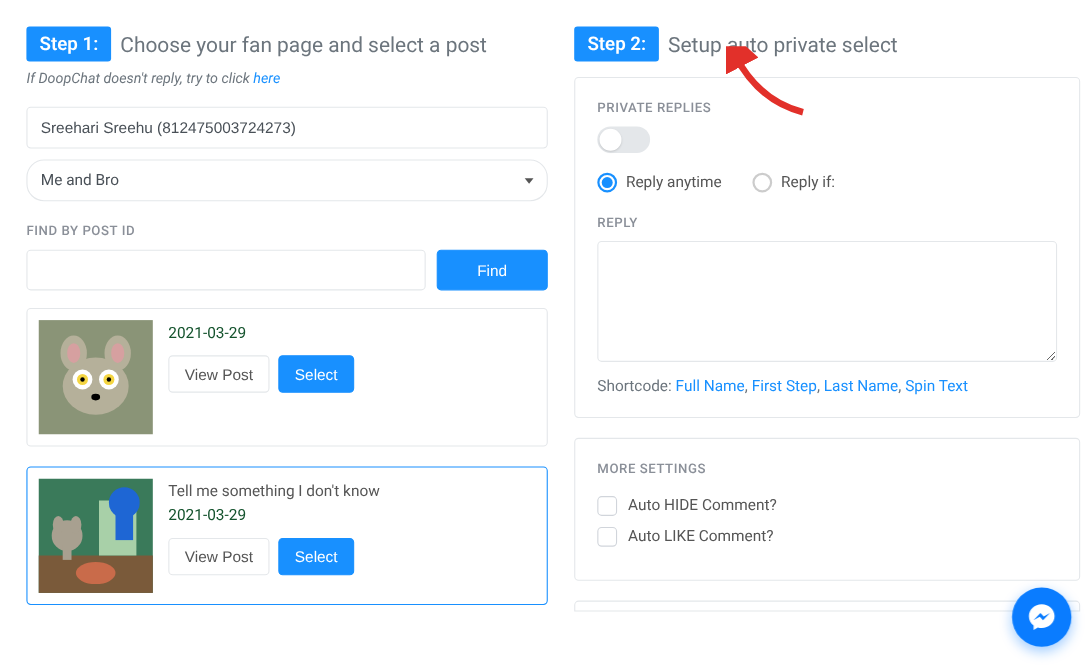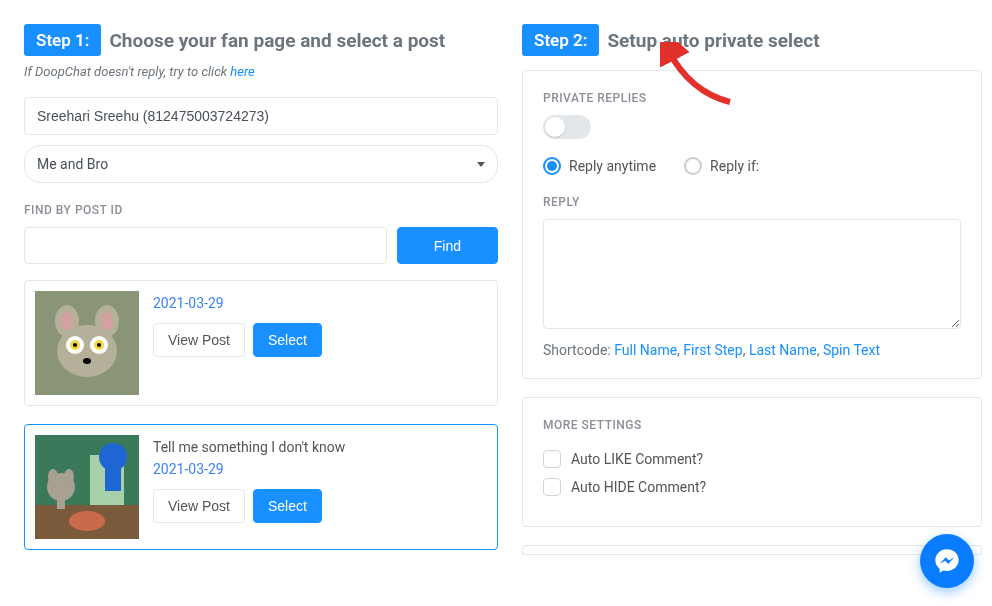--- a/index.html
+++ b/index.html
@@ -28,21 +28,21 @@
     background: #1890ff;
     color: #fff;
     font-weight: 600;
     font-size: 17px;
     padding: 6px 12px;
     border-radius: 3px;
   }
   .step-title {
     color: #6c757d;
     font-size: 19px;
-    font-weight: 700;
+    font-weight: 400;
   }
   .help-text {
     font-style: italic;
     color: #6c757d;
     font-size: 13px;
     margin-bottom: 18px;
   }
   .help-text a {
     color: #1890ff;
     text-decoration: none;
@@ -127,21 +127,21 @@
     width: 104px;
     height: 104px;
     flex-shrink: 0;
     display: flex;
     align-items: center;
     justify-content: center;
   }
   .thumb svg { width: 100%; height: 100%; }
   .post-body { display: flex; flex-direction: column; gap: 6px; padding-top: 4px;}
   .post-text { color: #555; font-size: 14px; }
-  .post-date { color: #3b82f6; font-size: 14px; }
+  .post-date { color: #14532d; font-size: 14px; }
   .btn-row { display: flex; gap: 8px; margin-top: 6px;}
   .btn-outline {
     background: #fff;
     border: 1px solid #e4e7ea;
     color: #555;
     padding: 8px 14px;
     border-radius: 4px;
     font-size: 14px;
     cursor: pointer;
   }
@@ -366,25 +366,25 @@
         <a href="#">First Step</a>,
         <a href="#">Last Name</a>,
         <a href="#">Spin Text</a>
       </div>
     </div>
 
     <div class="panel">
       <div class="section-label" style="margin-bottom:18px;">MORE SETTINGS</div>
       <div class="checkbox-row">
         <div class="checkbox"></div>
-        <span class="checkbox-label">Auto LIKE Comment?</span>
+        <span class="checkbox-label">Auto HIDE Comment?</span>
       </div>
       <div class="checkbox-row">
         <div class="checkbox"></div>
-        <span class="checkbox-label">Auto HIDE Comment?</span>
+        <span class="checkbox-label">Auto LIKE Comment?</span>
       </div>
     </div>
 
     <div class="panel-bottom-stub"></div>
   </div>
 </div>
 
 <svg class="arrow-annotation" width="80" height="70">
   <defs>
     <marker id="ah" markerWidth="10" markerHeight="10" refX="2" refY="3" orient="auto">

